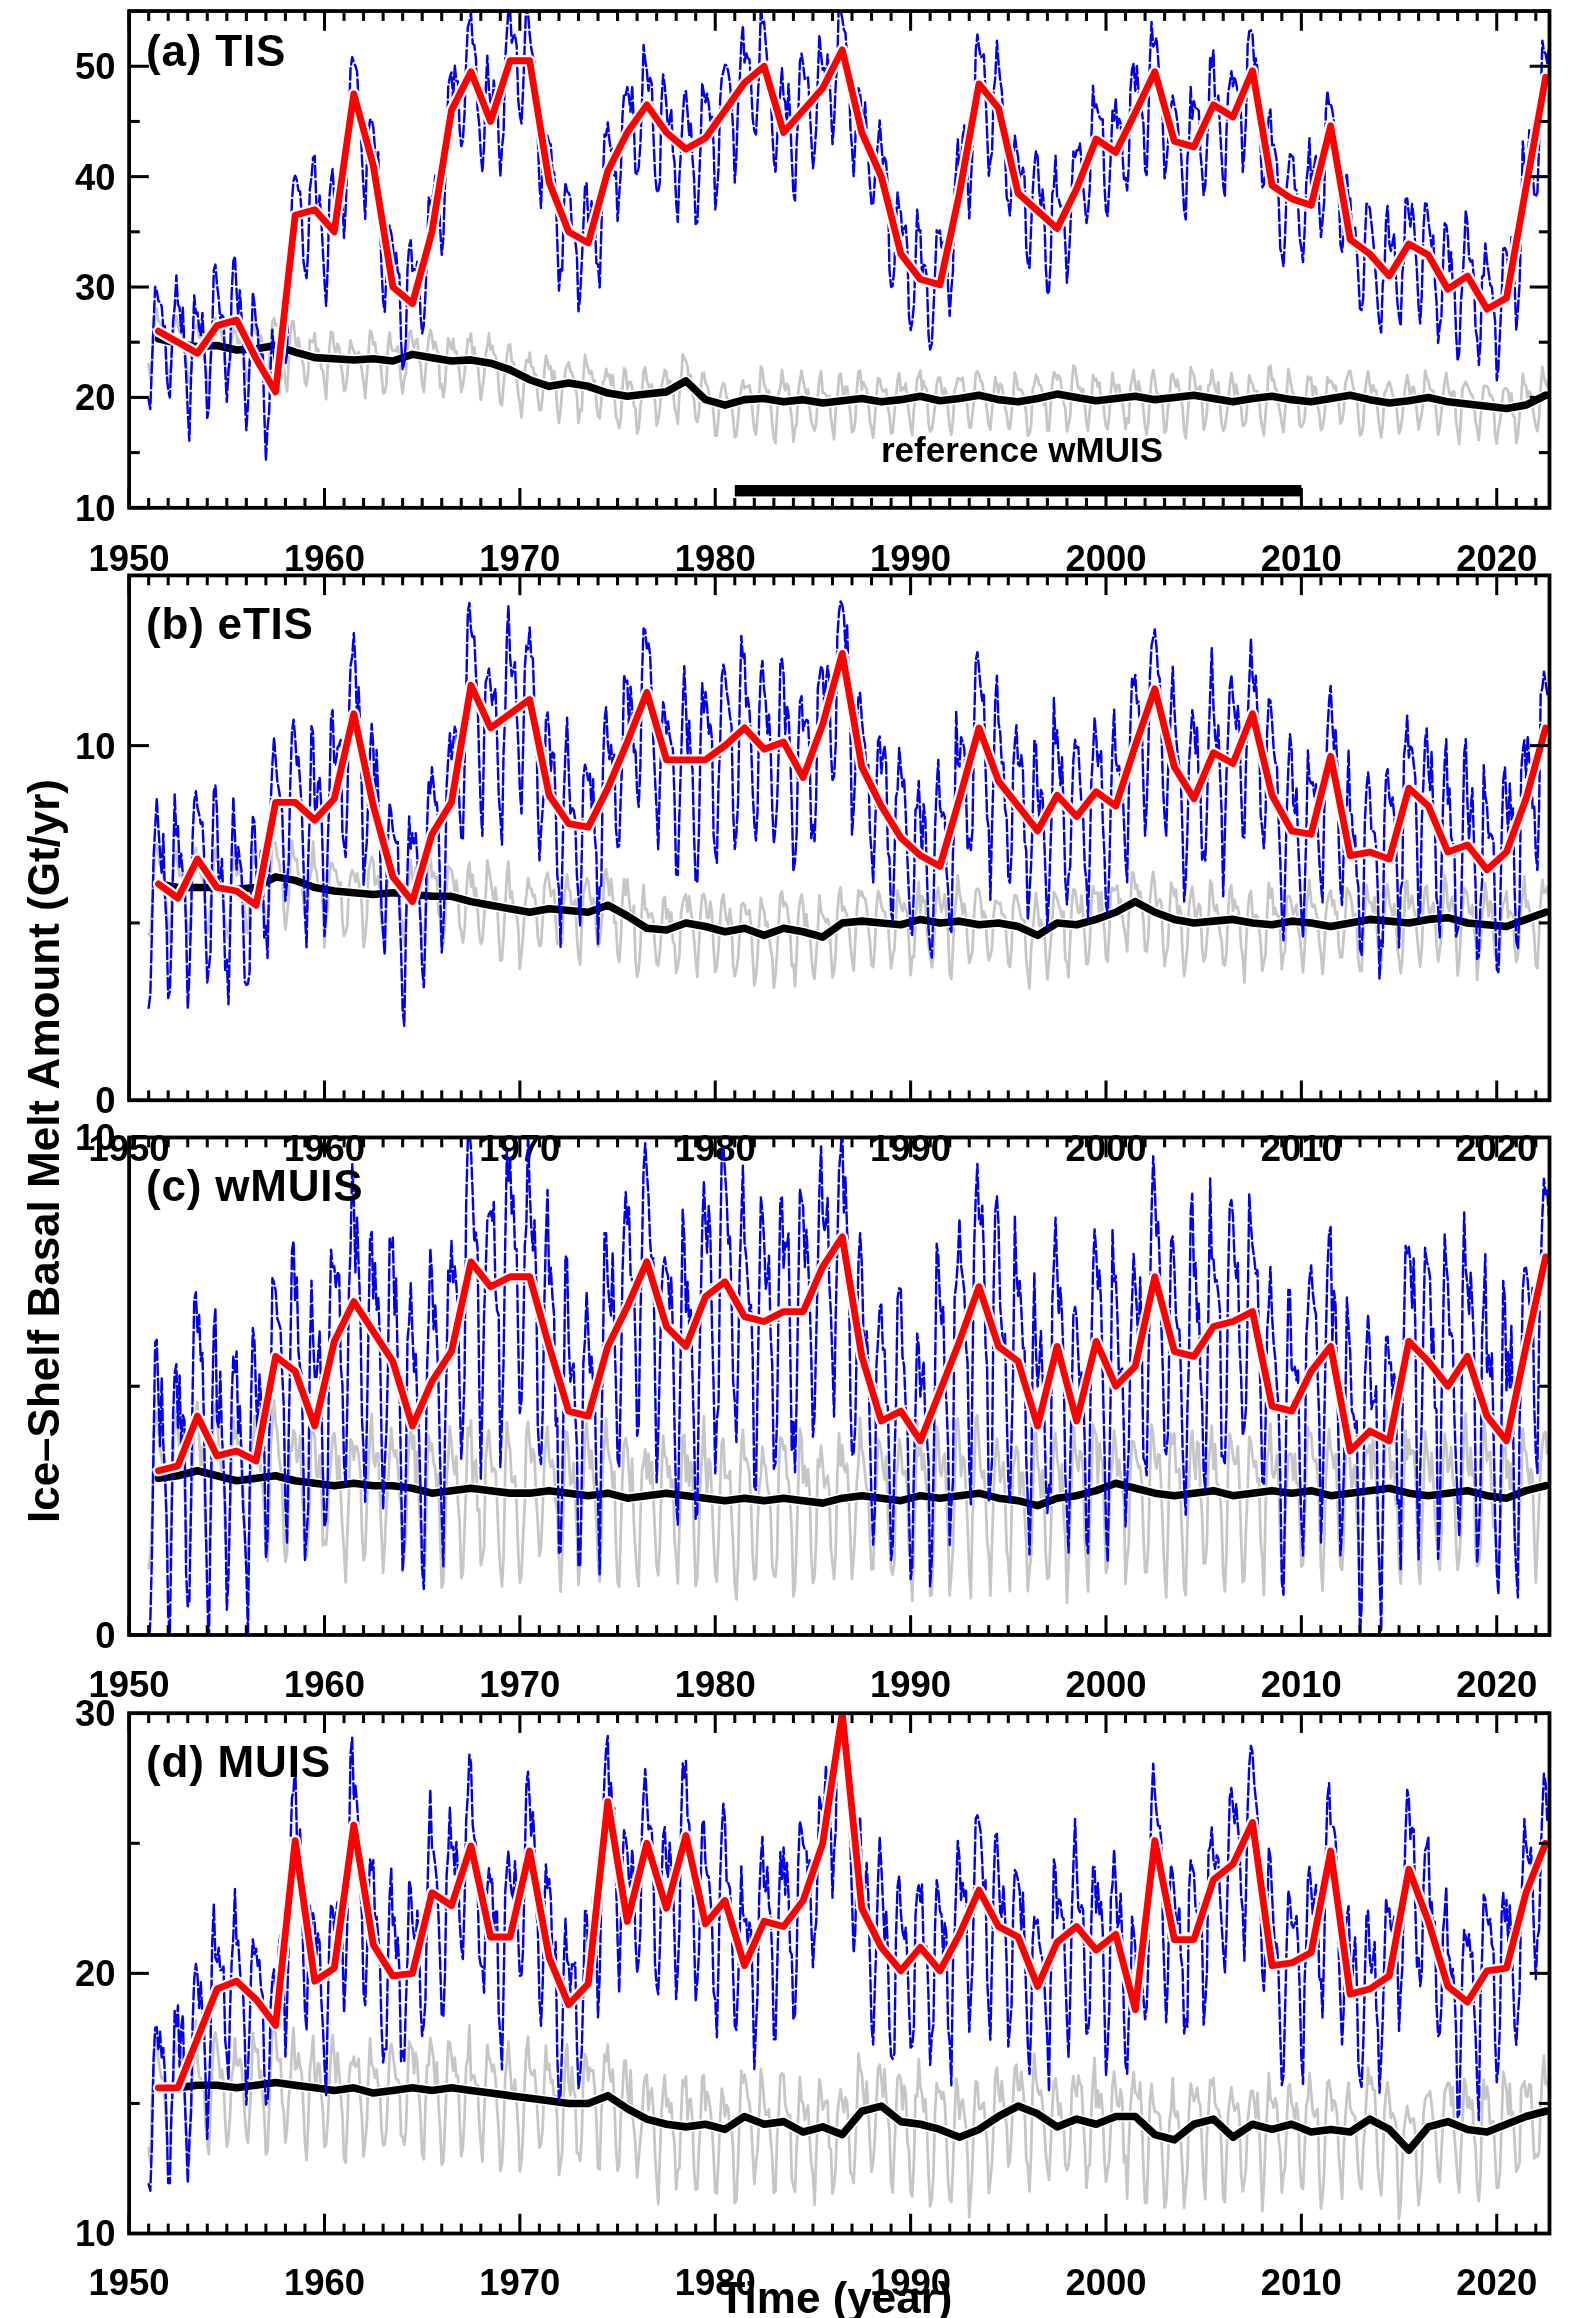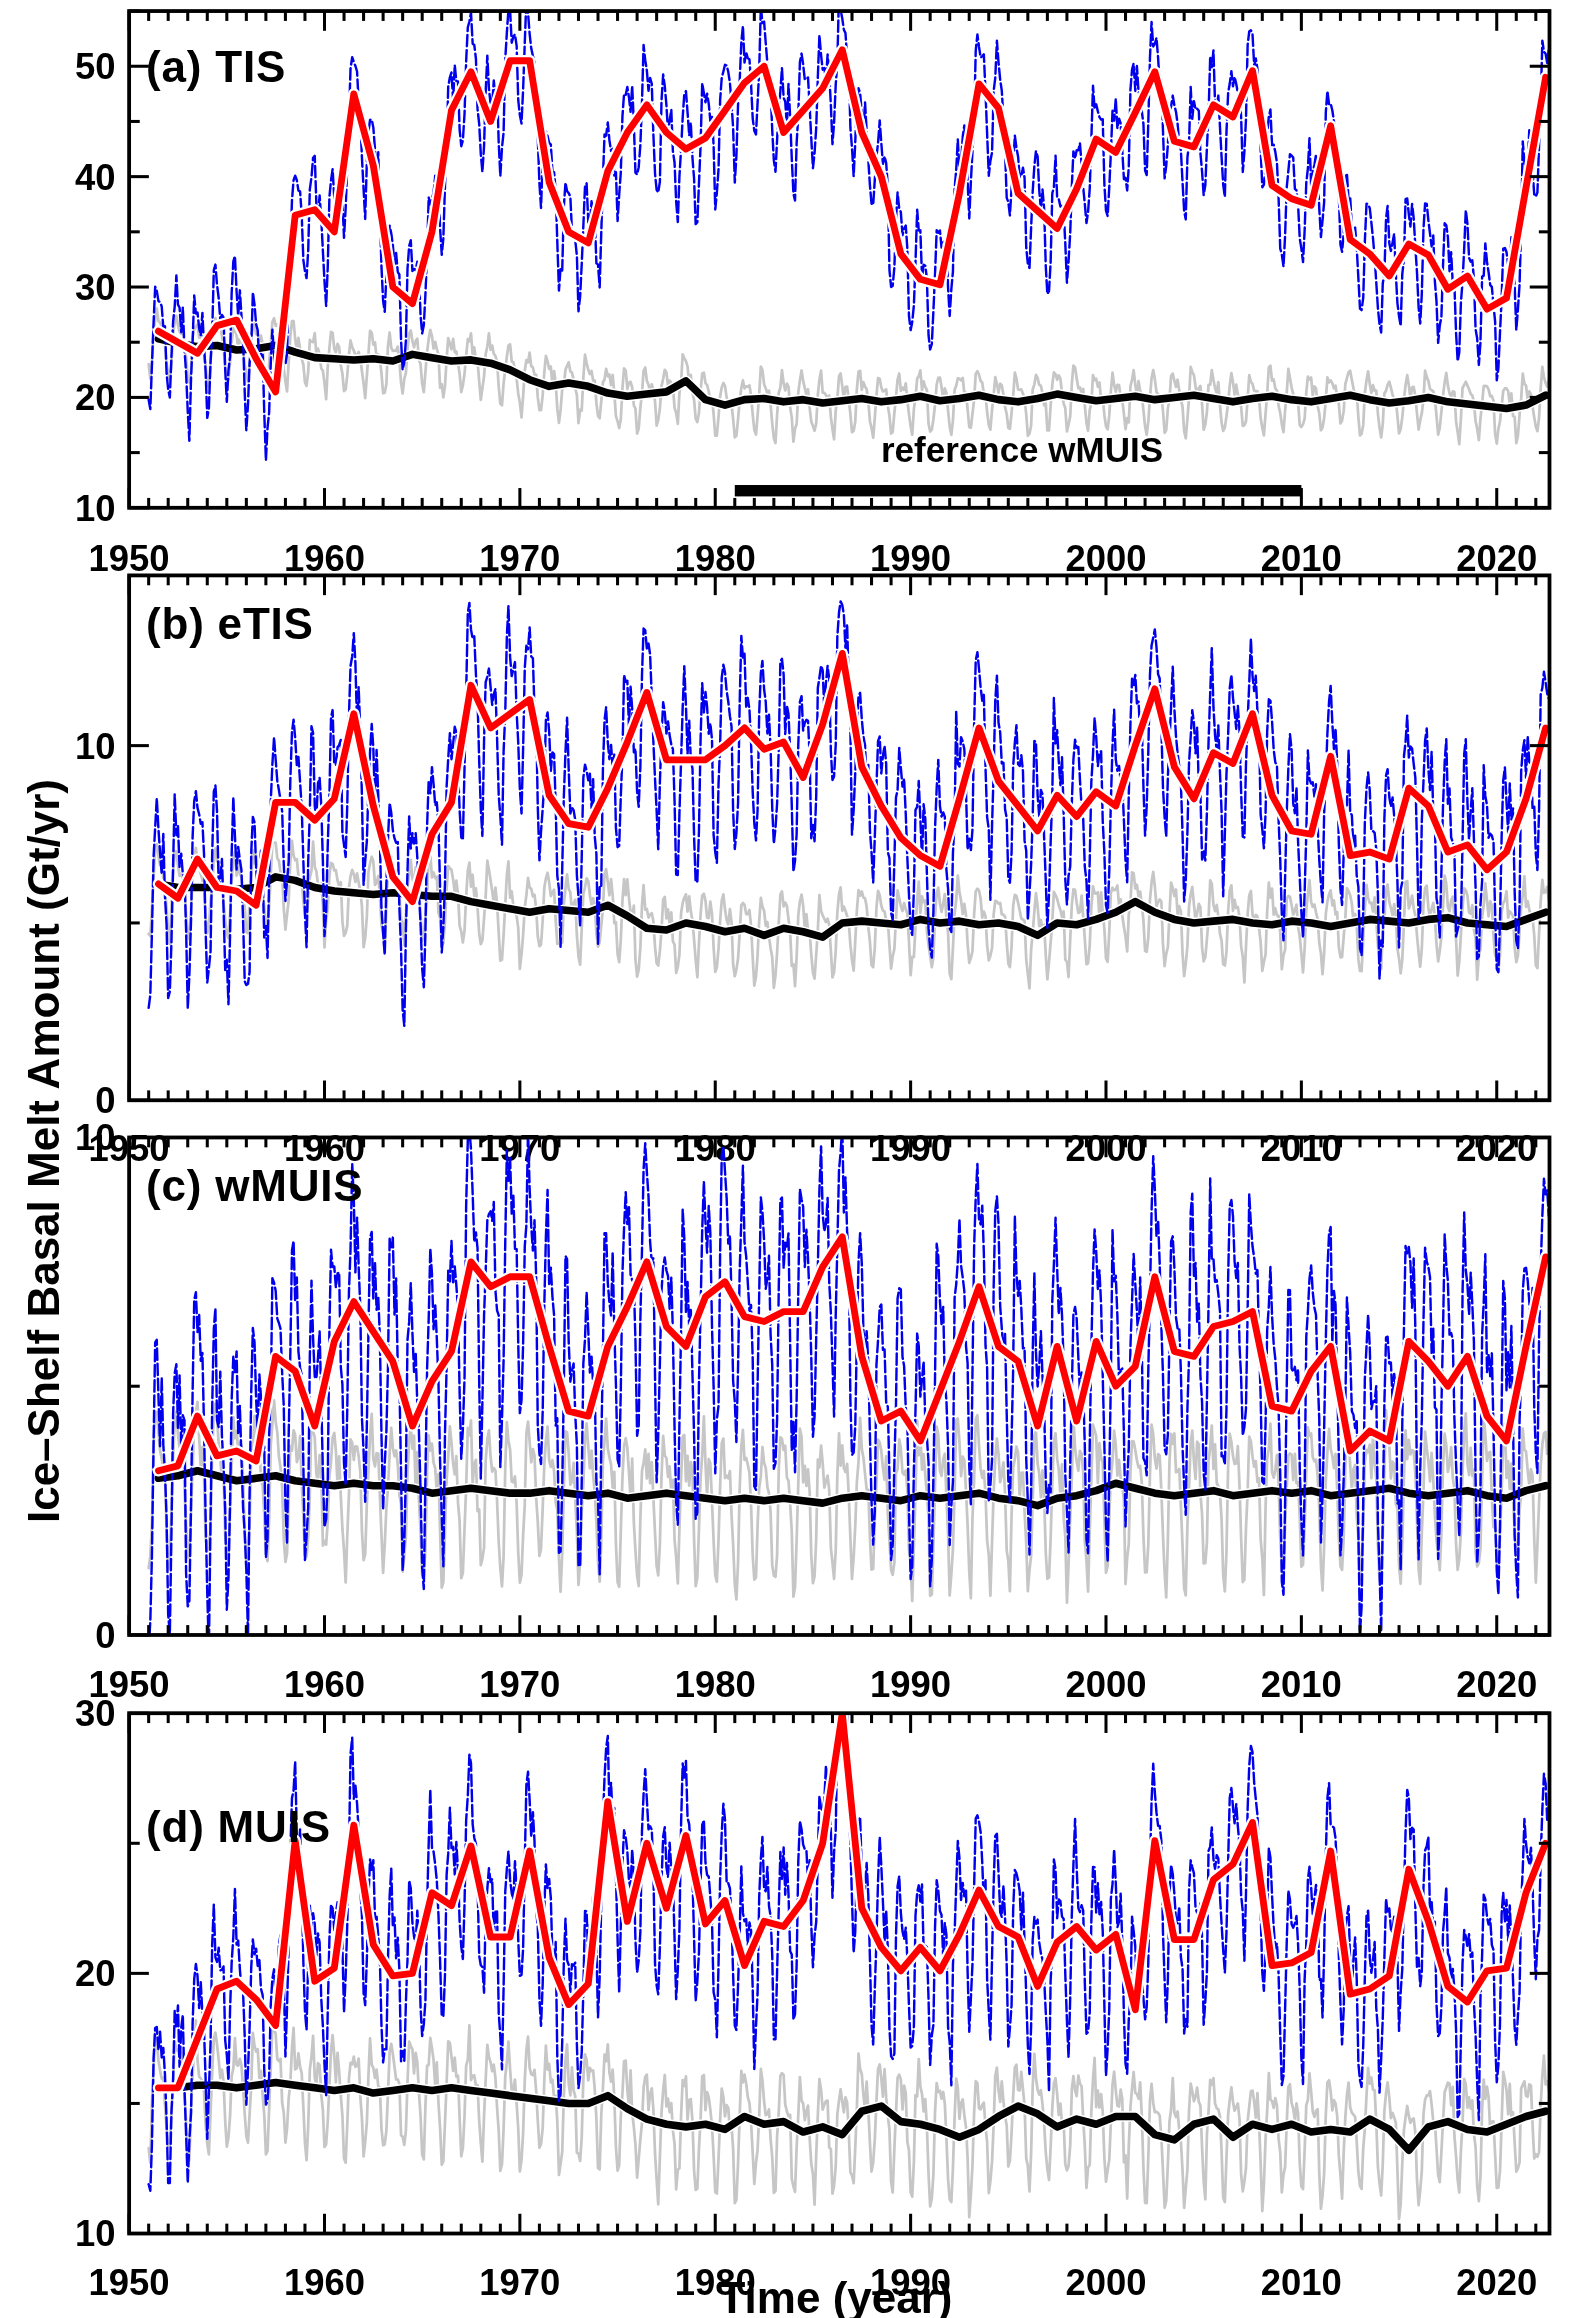--- a/index.html
+++ b/index.html
@@ -749,22 +749,22 @@
         <text x="1198.8858321870696" y="3021" text-anchor="middle">1990</text>
         <text x="1456.107290233837" y="3021" text-anchor="middle">2000</text>
         <text x="1713.3287482806043" y="3021" text-anchor="middle">2010</text>
         <text x="1970.5502063273718" y="3021" text-anchor="middle">2020</text>
         <text x="152" y="2957" text-anchor="end">10</text>
         <text x="152" y="2614.5" text-anchor="end">20</text>
         <text x="152" y="2272" text-anchor="end">30</text>
       </g>
     </svg>
 
-  <div class="panel-title" style="left:146px;top:26px;margin-top:16px;">(a) TIS</div>
+  <div class="panel-title" style="left:146px;top:26px;">(a) TIS</div>
   <div class="panel-title" style="left:146px;top:599px;">(b) eTIS</div>
   <div class="panel-title" style="left:146px;top:1161px;">(c) wMUIS</div>
-  <div class="panel-title" style="left:146px;top:1802px;">(d) MUIS</div>
+  <div class="panel-title" style="left:146px;top:1737px;">(d) MUIS</div>
 
   <div class="ref-label">reference wMUIS</div>
   <div class="yaxis-label">Ice–Shelf Basal Melt Amount (Gt/yr)</div>
   <div class="xaxis-label">Time (year)</div>
 </div>
 
 
 </body></html>

